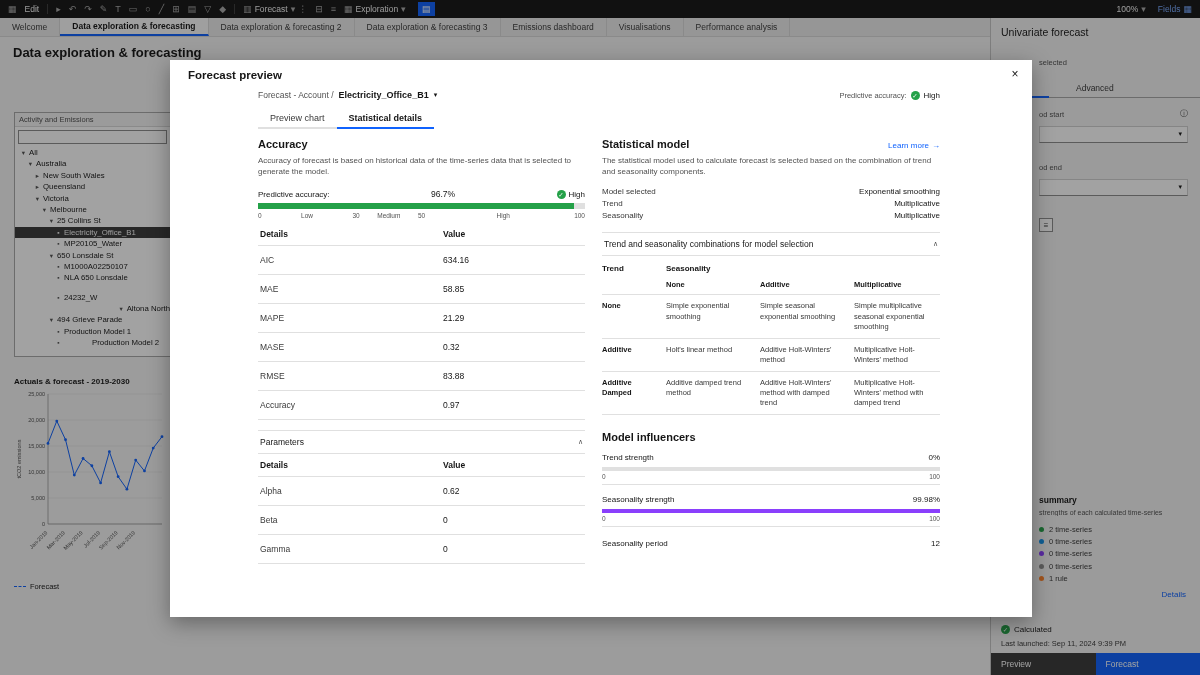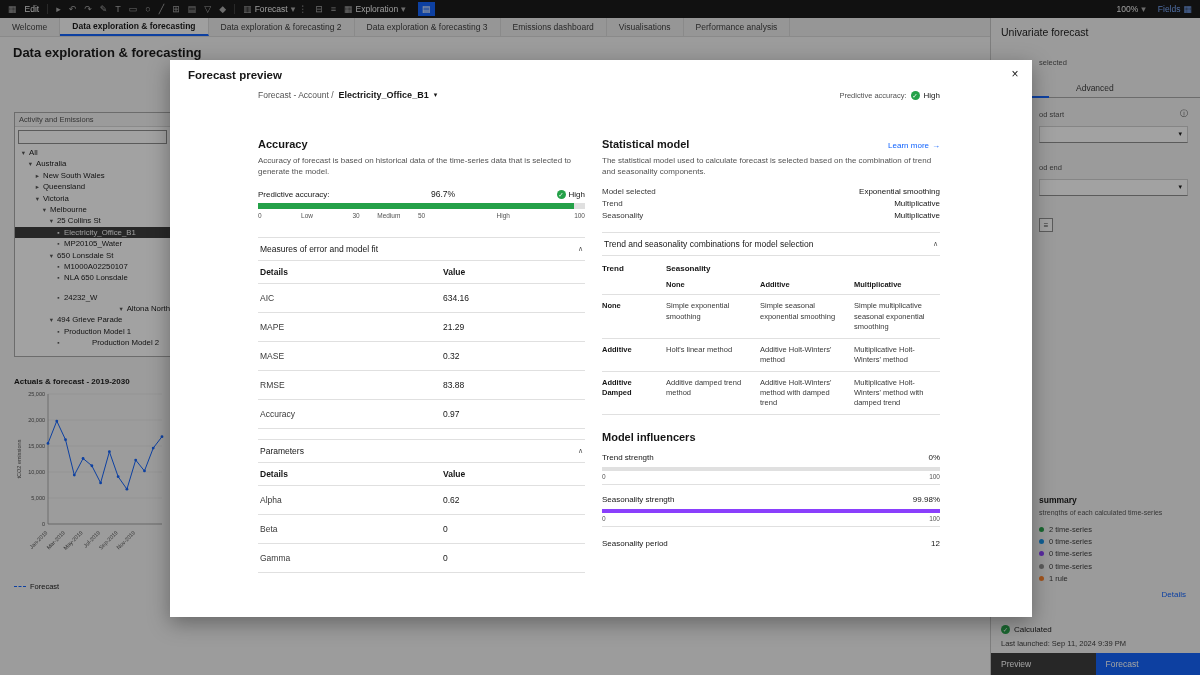--- a/index.html
+++ b/index.html
@@ -372,20 +372,24 @@
       <span class="m-entity">Electricity_Office_B1</span>
       <span class="m-entity-caret">▾</span>
     </div>
 
     <div class="m-acc">
       <span>Predictive accuracy:</span>
       <span class="check">✓</span>
       <span class="badge-val">High</span>
     </div>
 
+    <div class="m-tabs">
+        <div class="m-tab">Preview chart</div>
+        <div class="m-tab active">Statistical details</div>
+      </div>
 
     <div class="m-left">
       <div class="section-h">Accuracy</div>
       <div class="m-desc">Accuracy of forecast is based on historical data of the time-series data that is selected to generate the model.</div>
 
       <div class="pred-row">
         <span>Predictive accuracy:</span>
         <span class="pred-val">96.7%</span>
         <span class="badge">
           <span class="check">✓</span>
@@ -398,32 +402,32 @@
       <div class="pscale">
           <span class="edge-l" style="left: 0px;">0</span>
           <span style="left: 15%;">Low</span>
           <span style="left: 30%;">30</span>
           <span style="left: 40%;">Medium</span>
           <span style="left: 50%;">50</span>
           <span style="left: 75%;">High</span>
           <span class="edge-r" style="right: 0px;">100</span>
         </div>
 
-      <div class="acc-header">
-        <span>Measures of error and model fit</span>
-        <span class="chev">∧</span>
-      </div>
       <div class="thead">
         <span class="c1">Details</span>
         <span class="c2">Value</span>
       </div>
       <div>
           <div class="trow">
             <span class="c1">AIC</span>
             <span class="c2">634.16</span>
+          </div>
+          <div class="trow">
+            <span class="c1">MAE</span>
+            <span class="c2">58.85</span>
           </div>
           <div class="trow">
             <span class="c1">MAPE</span>
             <span class="c2">21.29</span>
           </div>
           <div class="trow">
             <span class="c1">MASE</span>
             <span class="c2">0.32</span>
           </div>
           <div class="trow">

